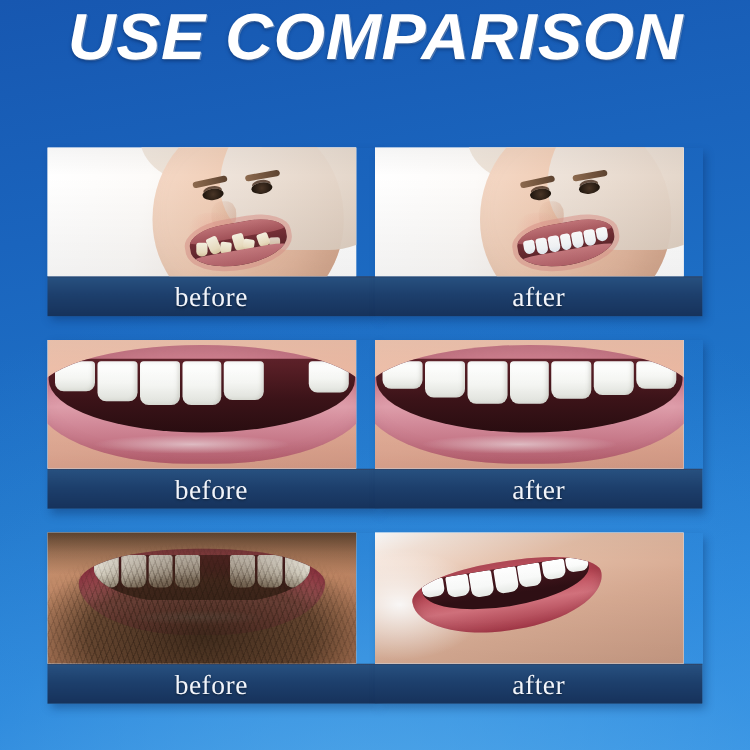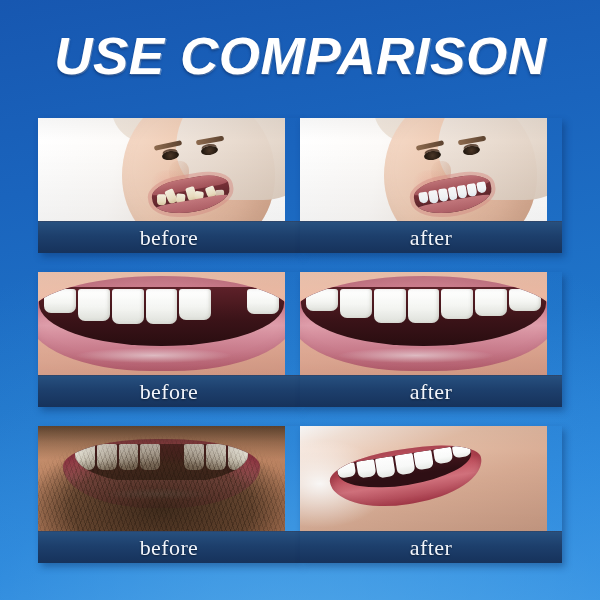--- a/index.html
+++ b/index.html
@@ -24,21 +24,21 @@
   }
 
   
   .title-wrap {
     position: absolute;
     top: 0;
     left: 0;
     width: 600px;
     height: 112px;
     display: flex;
-    align-items: center;
+    align-items: flex-start;
     justify-content: center;
   }
   .title {
     font-family: "Liberation Sans", sans-serif;
     font-style: italic;
     font-weight: bold;
     font-size: 52px;
     letter-spacing: 0.5px;
     color: #ffffff;
     white-space: nowrap;

